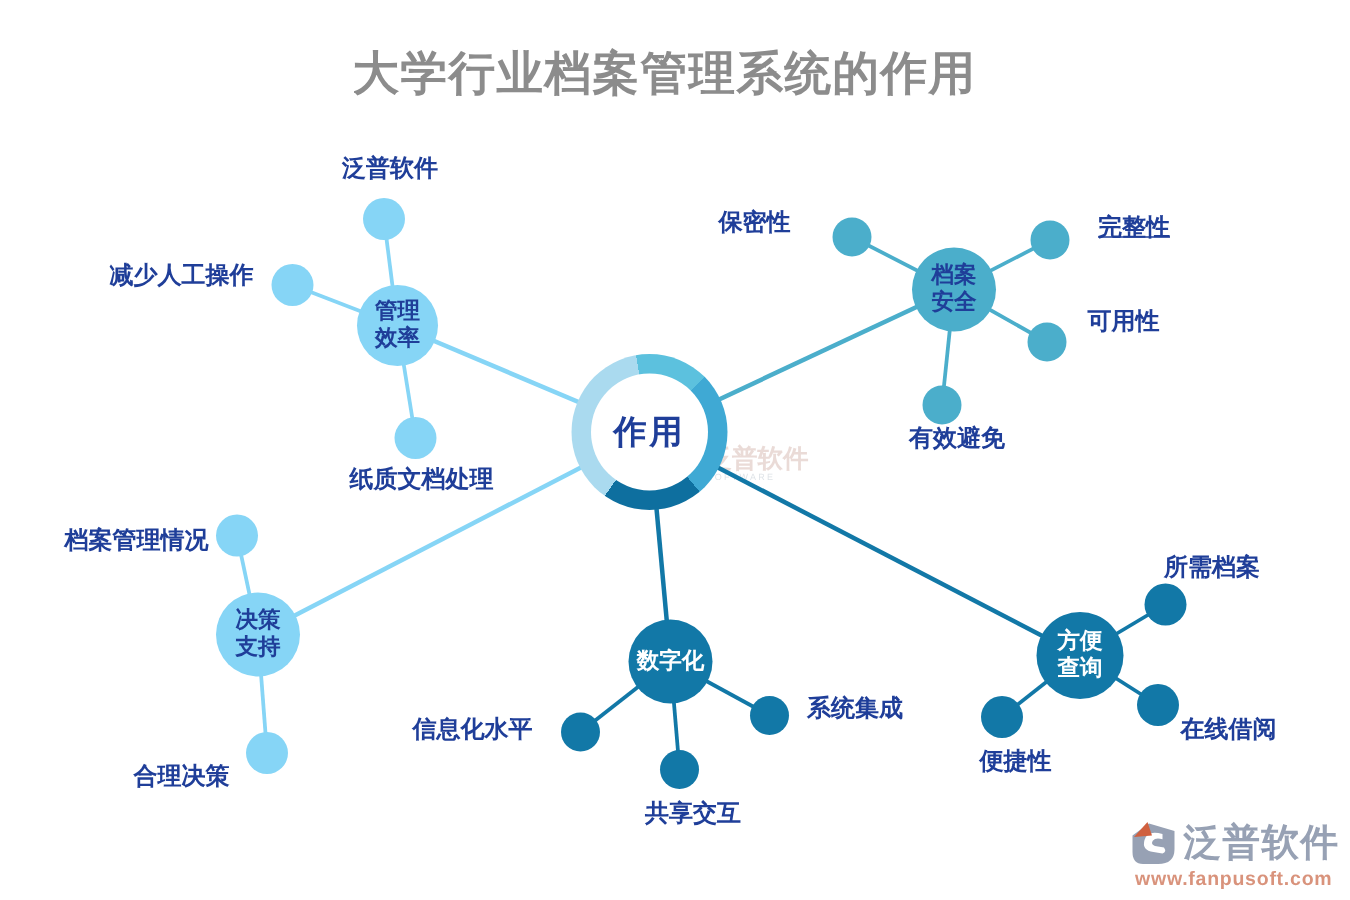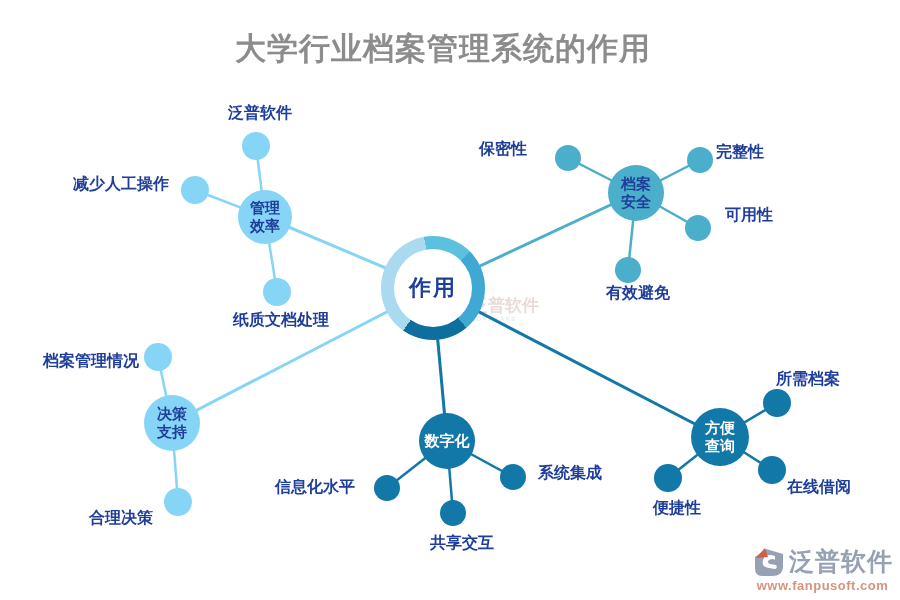--- a/index.html
+++ b/index.html
@@ -136,21 +136,21 @@
 <div class="circle fill-dark" style="left:440px;top:500px;width:26px;height:26px;"></div>
 <div class="circle fill-dark" style="left:500px;top:464px;width:26px;height:26px;"></div>
 <div class="circle fill-dark" style="left:763px;top:389px;width:28px;height:28px;"></div>
 <div class="circle fill-dark" style="left:758px;top:456px;width:28px;height:28px;"></div>
 <div class="circle fill-dark" style="left:654px;top:464px;width:28px;height:28px;"></div>
 
 <div class="leaf-label" style="left:260px;top:113px;">泛普软件</div>
 <div class="leaf-label" style="left:121px;top:184px;">减少人工操作</div>
 <div class="leaf-label" style="left:281px;top:320px;">纸质文档处理</div>
 <div class="leaf-label" style="left:503px;top:149px;">保密性</div>
-<div class="leaf-label" style="left:740px;top:152px;">完整性</div>
+<div class="leaf-label" style="left:756px;top:152px;text-decoration:underline;">完整性</div>
 <div class="leaf-label" style="left:749px;top:215px;">可用性</div>
 <div class="leaf-label" style="left:638px;top:293px;">有效避免</div>
 <div class="leaf-label" style="left:91px;top:361px;">档案管理情况</div>
 <div class="leaf-label" style="left:121px;top:518px;">合理决策</div>
 <div class="leaf-label" style="left:315px;top:487px;">信息化水平</div>
 <div class="leaf-label" style="left:462px;top:543px;">共享交互</div>
 <div class="leaf-label" style="left:570px;top:473px;">系统集成</div>
 <div class="leaf-label" style="left:808px;top:379px;">所需档案</div>
 <div class="leaf-label" style="left:819px;top:487px;">在线借阅</div>
 <div class="leaf-label" style="left:677px;top:508px;">便捷性</div>

